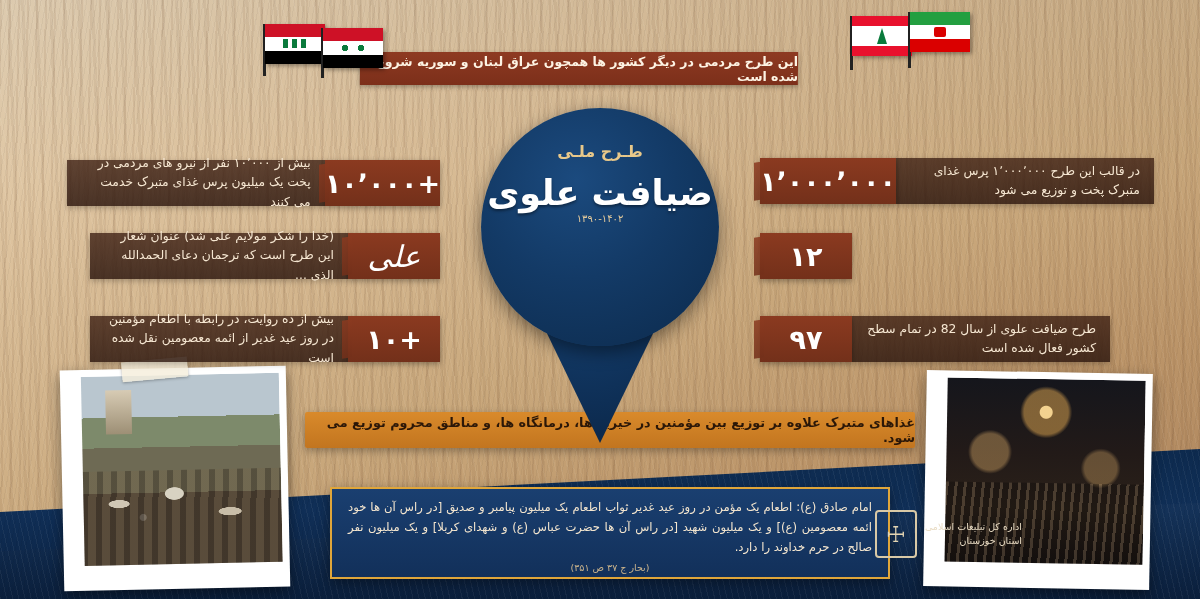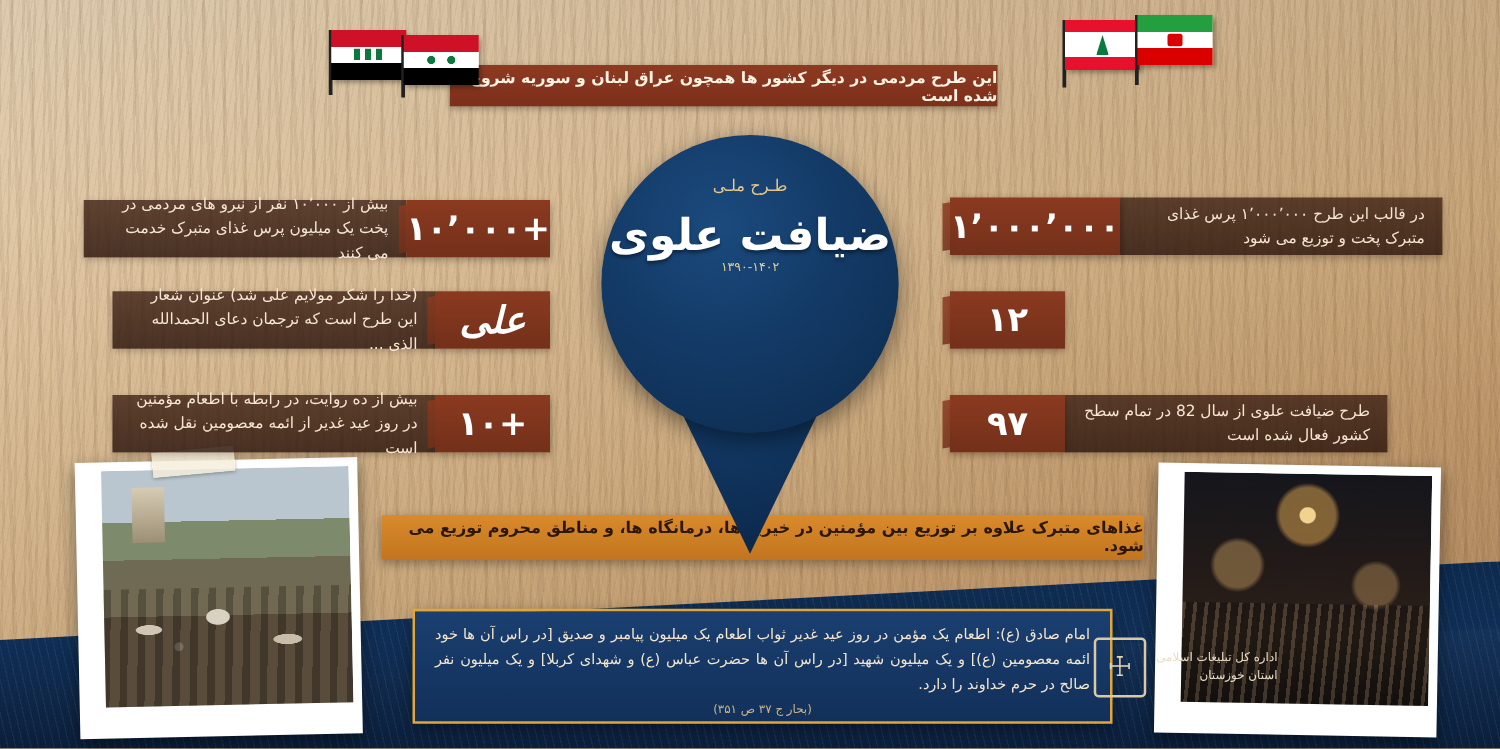--- a/index.html
+++ b/index.html
@@ -81,21 +81,21 @@
   .pin-tip{
     position:absolute;left:50%;top:180px;width:150px;height:155px;margin-left:-75px;
     background:radial-gradient(circle at 40% 10%, #153f6e 0%, #0e2f56 60%, #0a2444 100%);
     clip-path:polygon(50% 100%, 0 0, 100% 0);
     box-shadow:0 8px 14px rgba(0,0,0,.35);
   }
   .pin-inner{
     position:absolute;inset:0;display:flex;flex-direction:column;align-items:center;
     justify-content:flex-start;padding-top:34px;color:#fff;text-align:center;z-index:2;
   }
-  .pin-kicker{font-size:13px;color:#e8c88a;letter-spacing:6px;font-weight:normal;}
+  .pin-kicker{font-size:16px;color:#e8c88a;letter-spacing:6px;font-weight:bold;}
   .pin-title1{font-size:35px;font-weight:bold;margin-top:12px;letter-spacing:-1px;text-shadow:0 2px 3px rgba(0,0,0,.4);}
   .pin-title2{font-size:33px;font-weight:bold;margin-top:6px;text-shadow:0 2px 3px rgba(0,0,0,.4);}
   .pin-years{font-size:10px;color:#e7cc9c;letter-spacing:1px;}
 
   
   .stat{
     position:absolute;height:46px;display:flex;align-items:center;z-index:6;
   }
   .stat .badge{
     min-width:92px;height:46px;display:flex;align-items:center;justify-content:center;
@@ -198,21 +198,21 @@
     display:flex;align-items:center;gap:8px;color:#e9dcc4;
   }
   .logo .mark{
     width:38px;height:44px;border:2px solid #d9c9a6;border-radius:4px;
     display:flex;align-items:center;justify-content:center;font-size:22px;color:#e3d4b2;
   }
   .logo .lines{font-size:9.5px;line-height:1.5;text-align:right;}
 
   
   .brush{
-    font-size:30px;color:#fff;font-weight:bold;font-style:italic;
+    font-size:30px;color:#fff;font-weight:normal;font-style:italic;
   }
 </style>
 </head>
 <body>
 
 <div id="root">
 
   <div class="bottom-wedge"></div>
   <div class="bottom-wedge2"></div>
 

